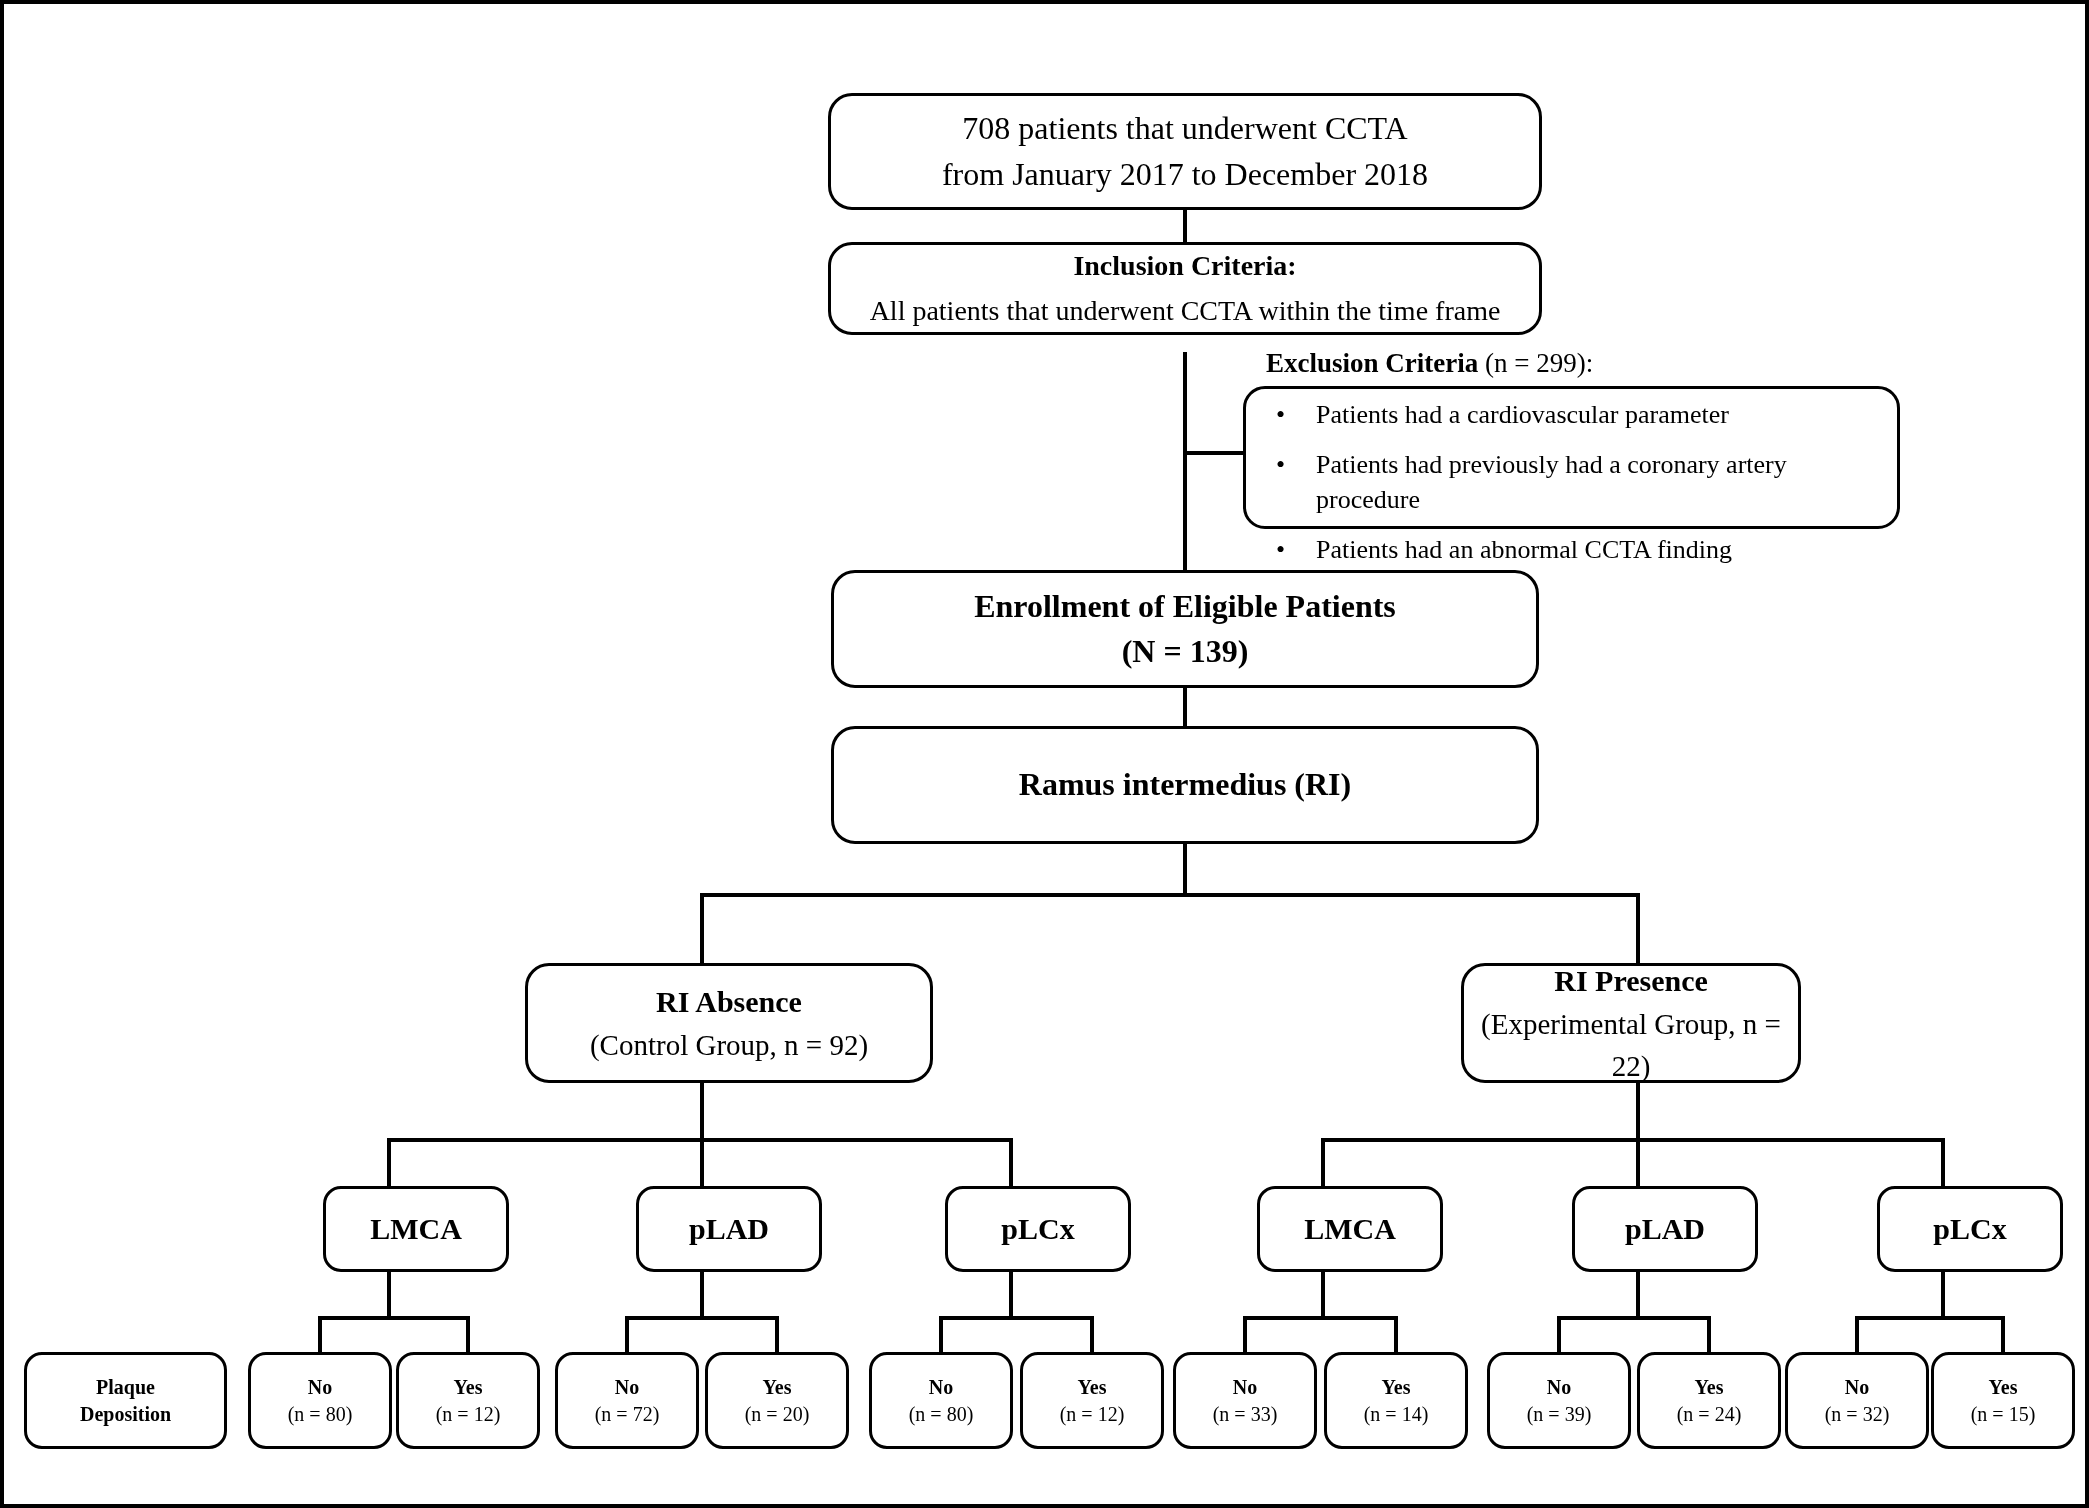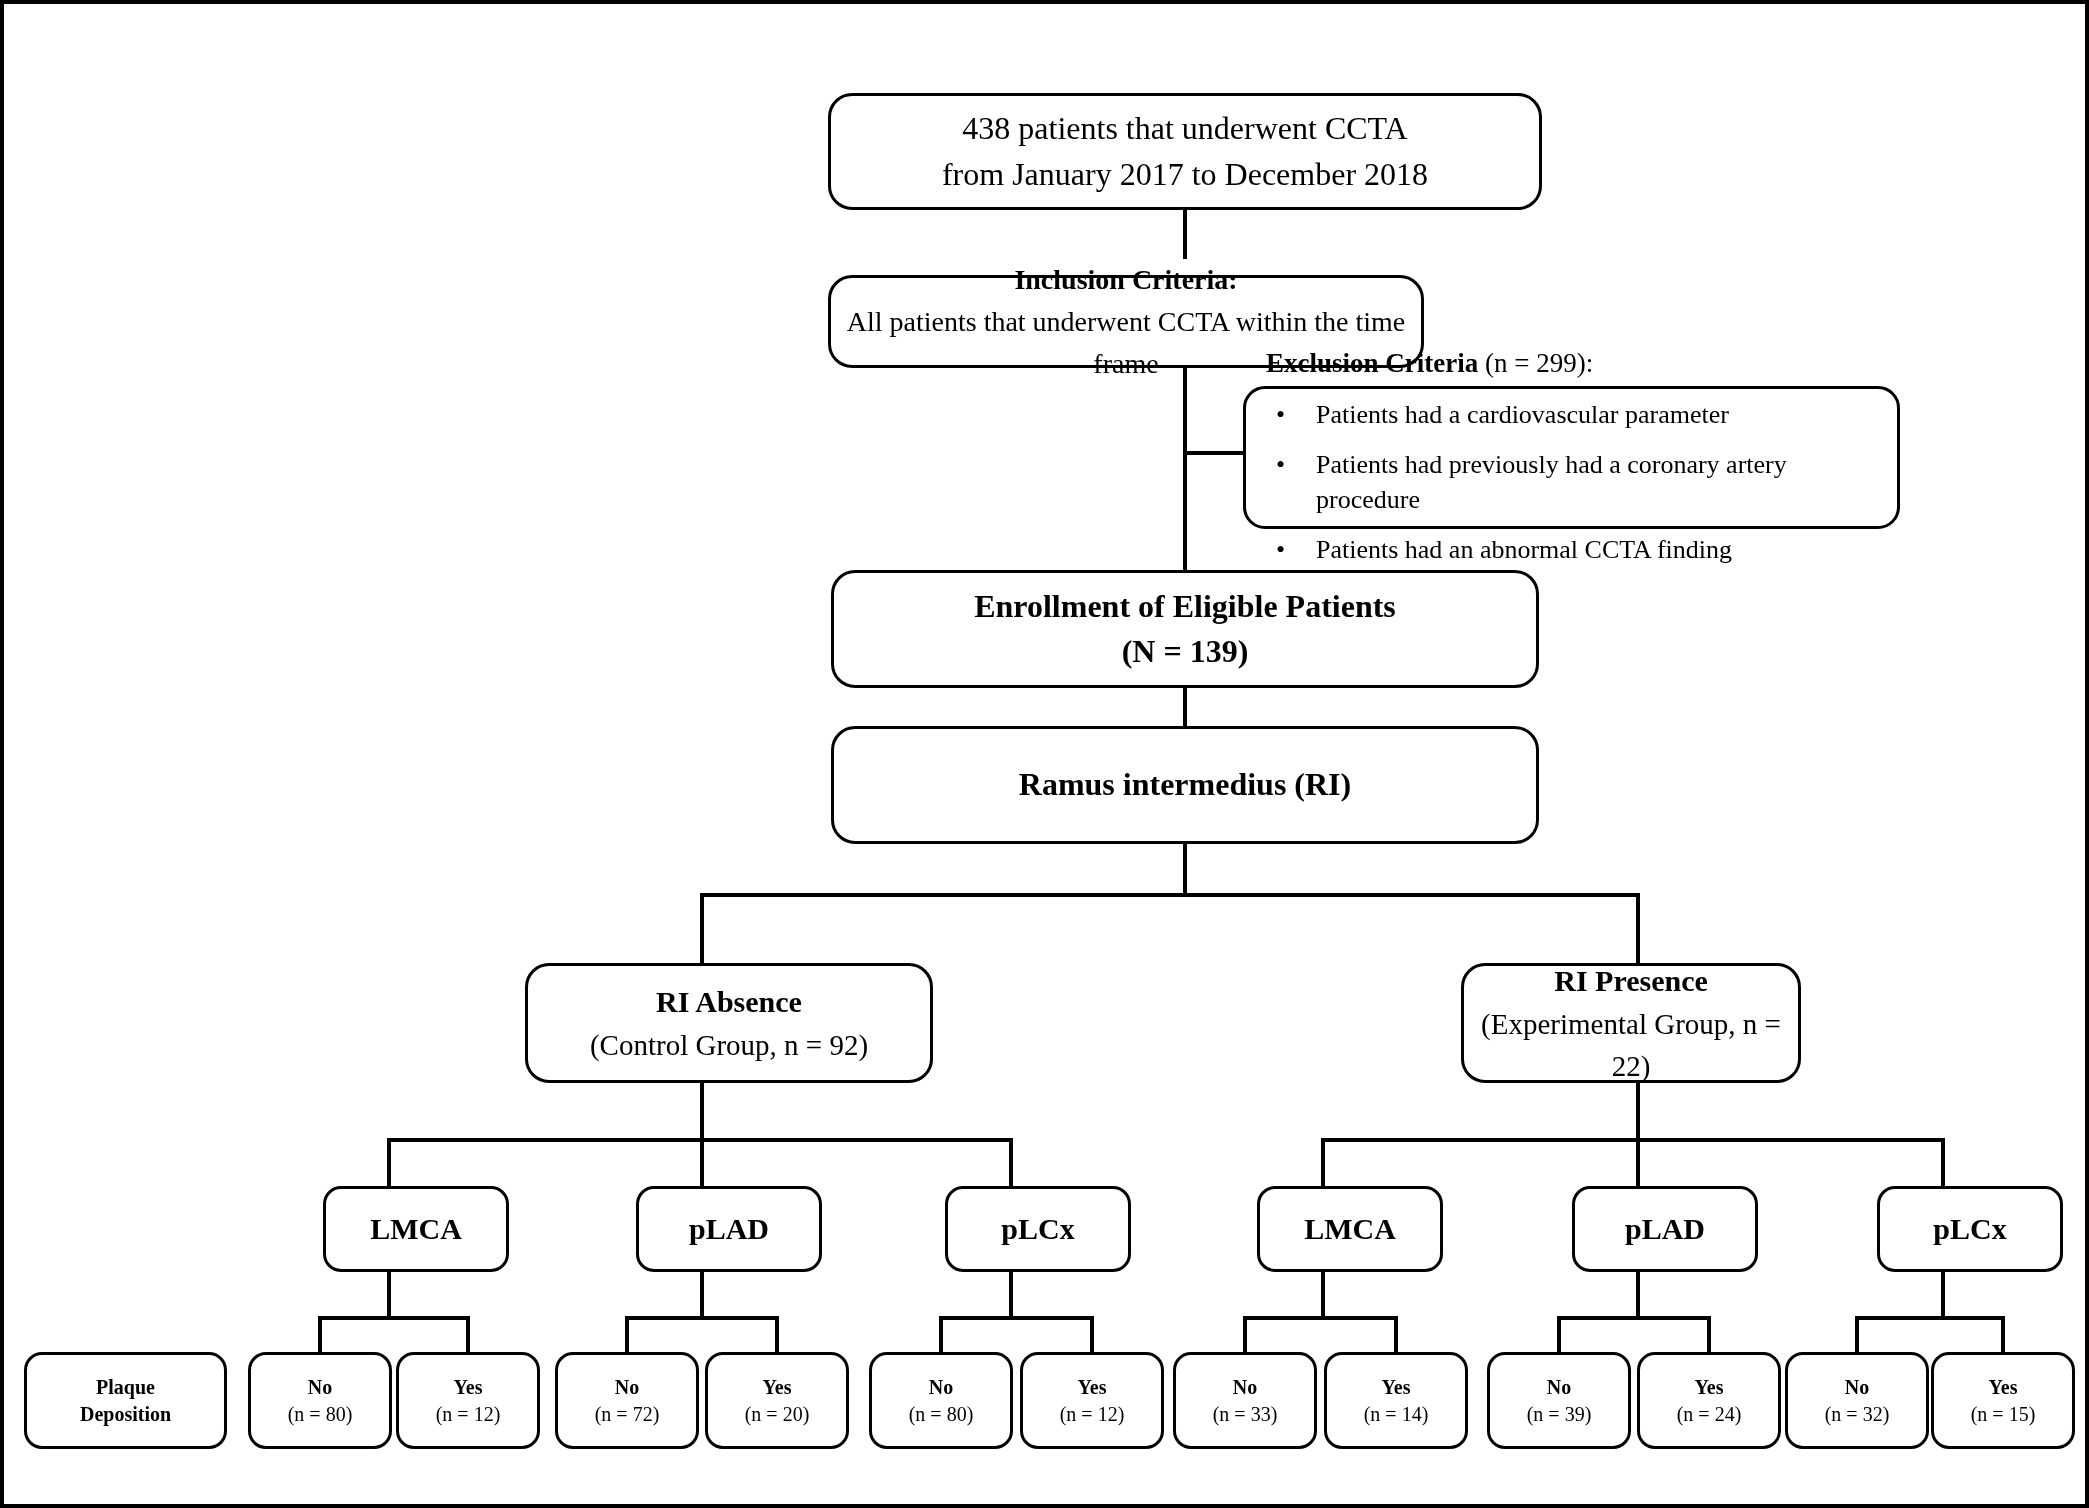--- a/index.html
+++ b/index.html
@@ -77,25 +77,25 @@
   <div class="h" style="left:1557px;top:1316px;width:154px;"></div>
   <div class="v" style="left:1557px;top:1318px;height:34px;"></div>
   <div class="v" style="left:1707px;top:1318px;height:34px;"></div>
 
   <div class="v" style="left:1941px;top:1272px;height:48px;"></div>
   <div class="h" style="left:1855px;top:1316px;width:150px;"></div>
   <div class="v" style="left:1855px;top:1318px;height:34px;"></div>
   <div class="v" style="left:2001px;top:1318px;height:34px;"></div>
 
   <div class="box t32" style="left:828px;top:93px;width:714px;height:117px;">
-    <div>438 patients that underwent CCTA</div>
+    <div>708 patients that underwent CCTA</div>
     <div>from January 2017 to December 2018</div>
   </div>
 
-  <div class="box t28" style="left:828px;top:275px;width:596px;height:93px;">
+  <div class="box t28" style="left:828px;top:242px;width:714px;height:93px;justify-content:space-between;">
     <div class="b">Inclusion Criteria:</div>
     <div>All patients that underwent CCTA within the time frame</div>
   </div>
 
   <div class="box excl" style="left:1243px;top:386px;width:657px;height:143px;border-radius:22px;gap:16px;">
     <div class="ex-head">
       <span class="b">Exclusion Criteria</span><span> (n = 299):</span>
     </div>
     <div class="ex-row">
       <span class="ex-dot">•</span>

